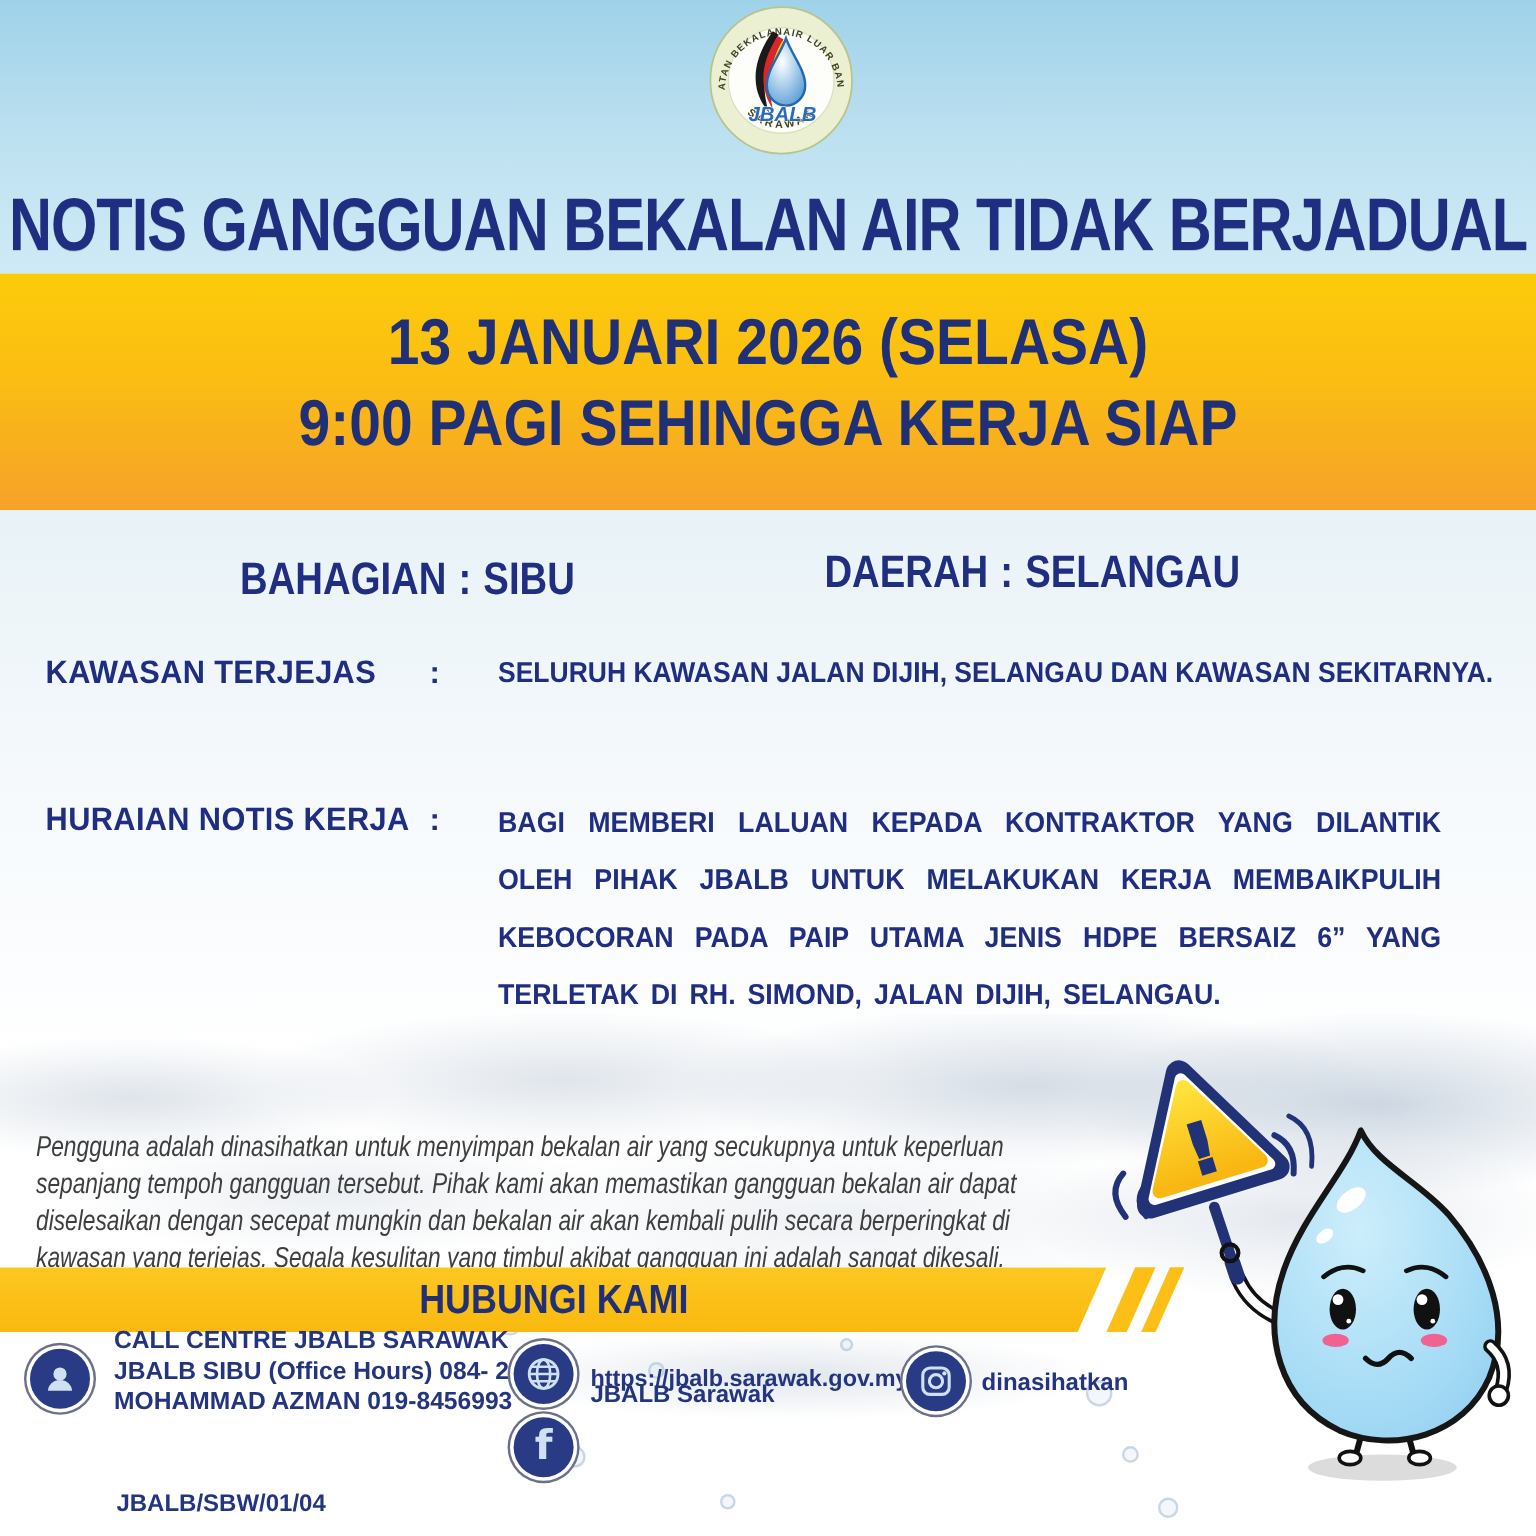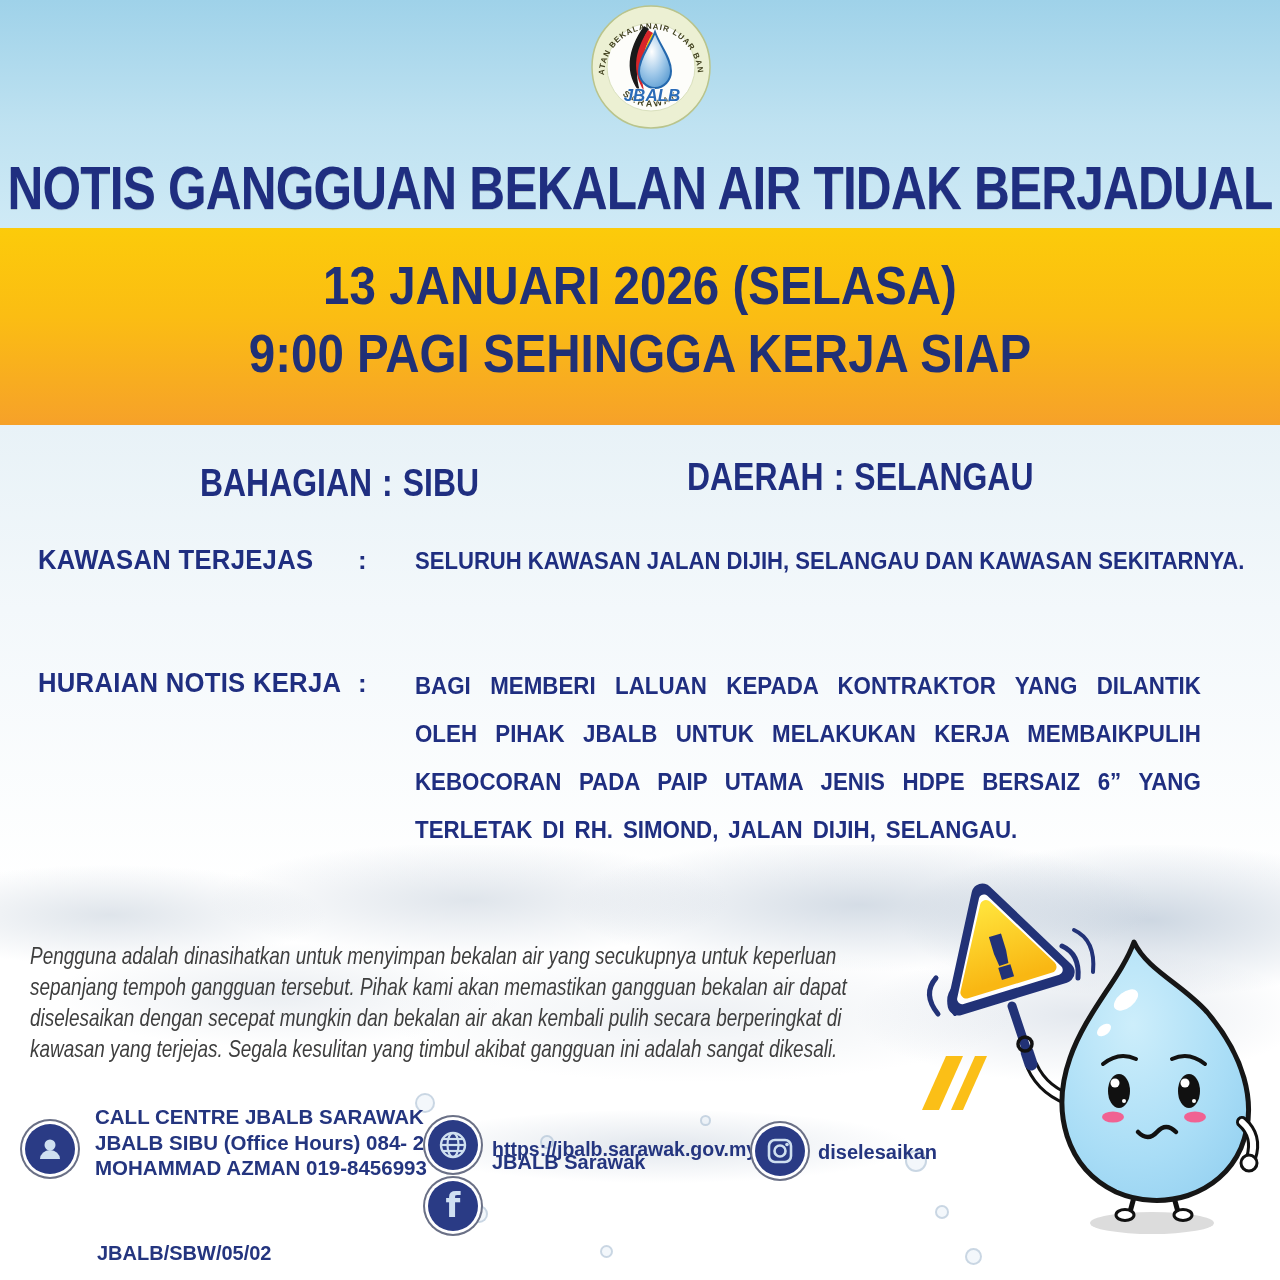--- a/index.html
+++ b/index.html
@@ -144,20 +144,23 @@
   <div class="abs bubble" style="left:540px;top:1135px;width:10px;height:10px;"></div>
   <div class="abs bubble" style="left:470px;top:1205px;width:14px;height:14px;"></div>
   <div class="abs bubble" style="left:600px;top:1245px;width:9px;height:9px;"></div>
   <div class="abs bubble" style="left:905px;top:1150px;width:18px;height:18px;"></div>
   <div class="abs bubble" style="left:935px;top:1205px;width:10px;height:10px;"></div>
   <div class="abs bubble" style="left:965px;top:1248px;width:13px;height:13px;"></div>
   <div class="abs bubble" style="left:700px;top:1115px;width:7px;height:7px;"></div>
 
   <div class="abs advisory">Pengguna adalah dinasihatkan untuk menyimpan bekalan air yang secukupnya untuk keperluan sepanjang tempoh gangguan tersebut. Pihak kami akan memastikan gangguan bekalan air dapat diselesaikan dengan secepat mungkin dan bekalan air akan kembali pulih secara berperingkat di kawasan yang terjejas. Segala kesulitan yang timbul akibat gangguan ini adalah sangat dikesali.</div>
 
+  <div class="abs contact-banner">
+    <span>HUBUNGI KAMI</span>
+  </div>
   <div class="abs stripe stripe1"></div>
   <div class="abs stripe stripe2"></div>
 
   <div class="abs icon-circle" style="left:25px;top:1124px;">
     <svg width="30" height="30" viewBox="0 0 30 30">
       <circle cx="15" cy="11" r="5.5" fill="#cfe0f0"></circle>
       <path d="M5,25 a10,9 0 0 1 20,0 Z" fill="#cfe0f0"></path>
     </svg>
   </div>
   <div class="abs call-lines">
@@ -182,23 +185,23 @@
   </div>
   <div class="abs contact-text" style="left:492px;top:1151px;">JBALB Sarawak</div>
 
   <div class="abs icon-circle" style="left:755px;top:1126px;">
     <svg width="30" height="30" viewBox="0 0 30 30">
       <rect x="4" y="4" width="22" height="22" rx="6" fill="none" stroke="#cfe0f0" stroke-width="2.6"></rect>
       <circle cx="15" cy="15" r="5.5" fill="none" stroke="#cfe0f0" stroke-width="2.6"></circle>
       <circle cx="22" cy="8.5" r="1.8" fill="#cfe0f0"></circle>
     </svg>
   </div>
-  <div class="abs contact-text" style="left:818px;top:1141px;">diselesaikan</div>
-
-  <div class="abs reference">JBALB/SBW/05/02</div>
+  <div class="abs contact-text" style="left:818px;top:1141px;">dinasihatkan</div>
+
+  <div class="abs reference">JBALB/SBW/01/04</div>
 
   <svg class="abs mascot-svg" viewBox="0 0 380 420">
     <defs>
       <linearGradient id="triGrad" x1="0" y1="0" x2="0" y2="1">
         <stop offset="0" stop-color="#ffe23a"></stop>
           <stop offset="1" stop-color="#f9b713"></stop>
       </linearGradient>
       <radialGradient id="dropGrad" cx="0.38" cy="0.32" r="0.95">
         <stop offset="0" stop-color="#cdeefb"></stop>
           <stop offset="0.55" stop-color="#a9ddf6"></stop>

